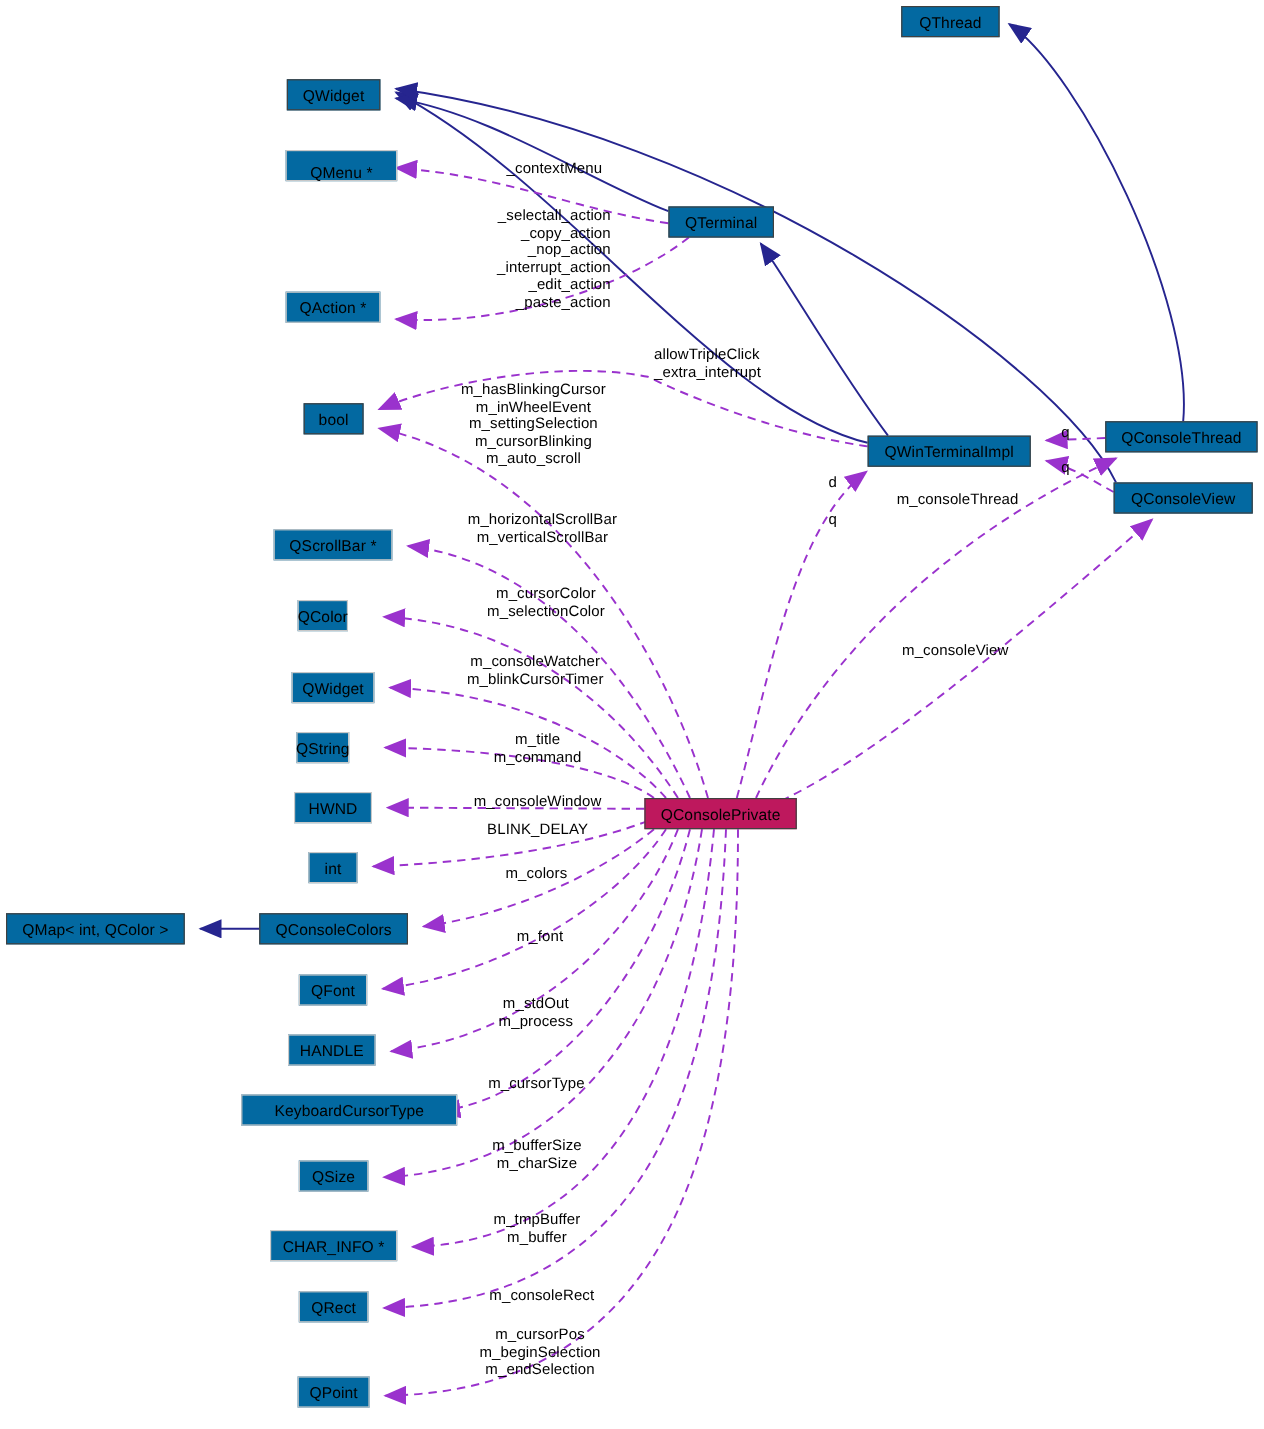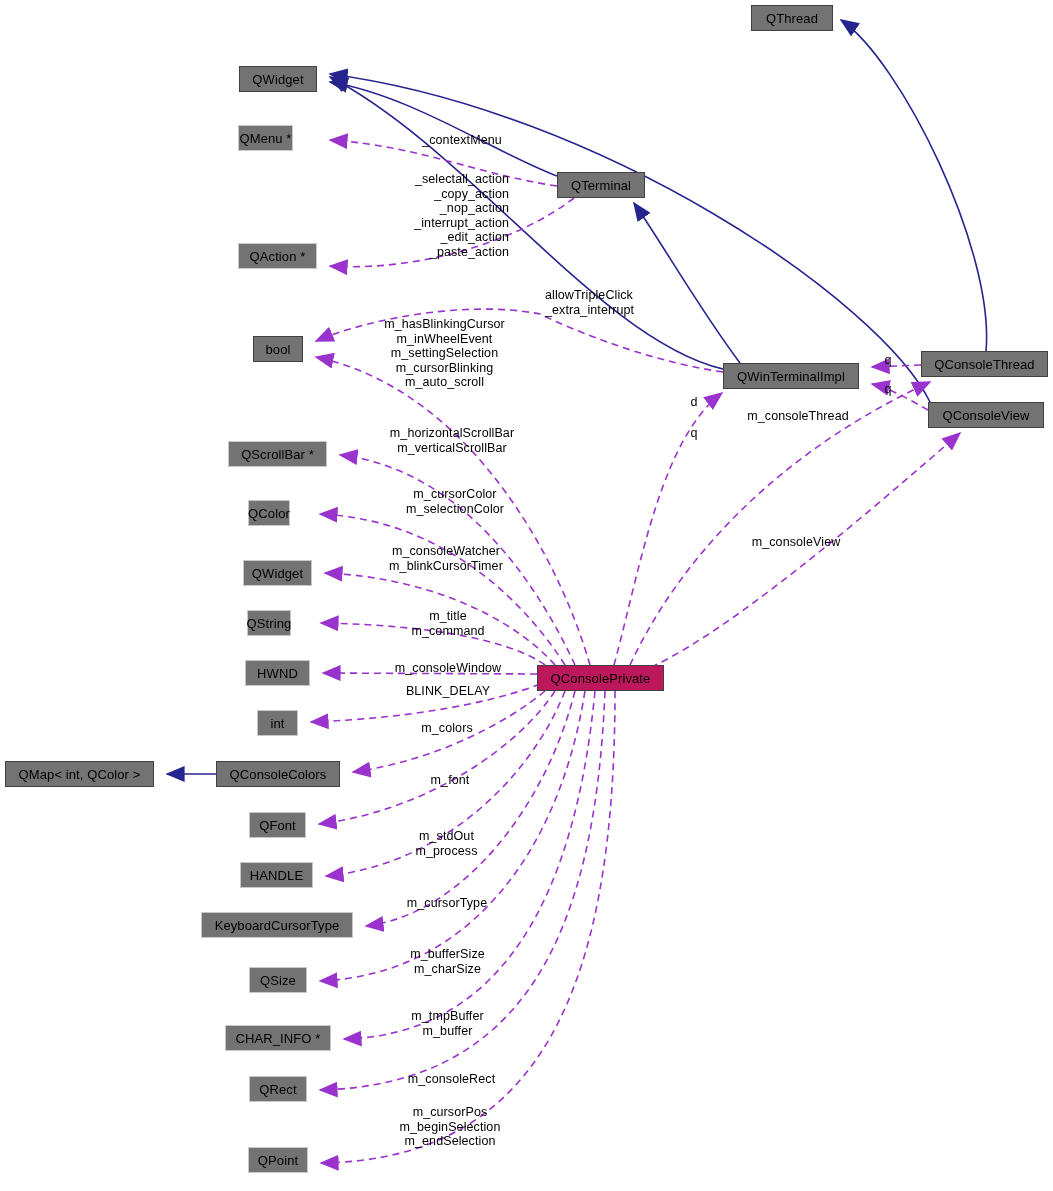--- a/index.html
+++ b/index.html
@@ -22,21 +22,21 @@
     width: 1053px;
     height: 1191px;
     pointer-events: none;
   }
   .node {
     position: absolute;
     box-sizing: border-box;
     display: flex;
     align-items: center;
     justify-content: center;
-    background: #737373;
+    background: #0369a1;
     font-size: 13px;
     color: #000000;
     white-space: nowrap;
     line-height: 1;
     letter-spacing: 0.1px;
   }
   
   .node.plain {
     border: 1px solid #c8c8c8;
   }
@@ -139,21 +139,21 @@
       <path d="M615,691 C615,980 545,1160 321,1163"></path>
     </g>
   </svg>
 
   <div class="node klass" style="left:751px; top:5px; width:82px; height:26px;">
     <span>QThread</span>
   </div>
   <div class="node klass" style="left:239px; top:66px; width:78px; height:26px;">
     <span>QWidget</span>
   </div>
-  <div class="node plain" style="left:238px; top:125px; width:55px; height:26px;">
+  <div class="node plain" style="left:238px; top:125px; width:93px; height:26px;align-items:flex-end;">
     <span>QMenu *</span>
   </div>
   <div class="node klass" style="left:557px; top:172px; width:88px; height:26px;">
     <span>QTerminal</span>
   </div>
   <div class="node plain" style="left:238px; top:243px; width:79px; height:26px;">
     <span>QAction *</span>
   </div>
   <div class="node klass" style="left:253px; top:336px; width:50px; height:26px;">
     <span>bool</span>
@@ -193,21 +193,21 @@
   </div>
   <div class="node klass" style="left:216px; top:761px; width:124px; height:26px;">
     <span>QConsoleColors</span>
   </div>
   <div class="node plain" style="left:249px; top:812px; width:57px; height:26px;">
     <span>QFont</span>
   </div>
   <div class="node plain" style="left:240px; top:862px; width:73px; height:26px;">
     <span>HANDLE</span>
   </div>
-  <div class="node plain" style="left:201px; top:912px; width:152px; height:26px;">
+  <div class="node plain" style="left:201px; top:912px; width:180px; height:26px;">
     <span>KeyboardCursorType</span>
   </div>
   <div class="node plain" style="left:249px; top:967px; width:58px; height:26px;">
     <span>QSize</span>
   </div>
   <div class="node plain" style="left:225px; top:1025px; width:106px; height:26px;">
     <span>CHAR_INFO *</span>
   </div>
   <div class="node plain" style="left:249px; top:1076px; width:58px; height:26px;">
     <span>QRect</span>

